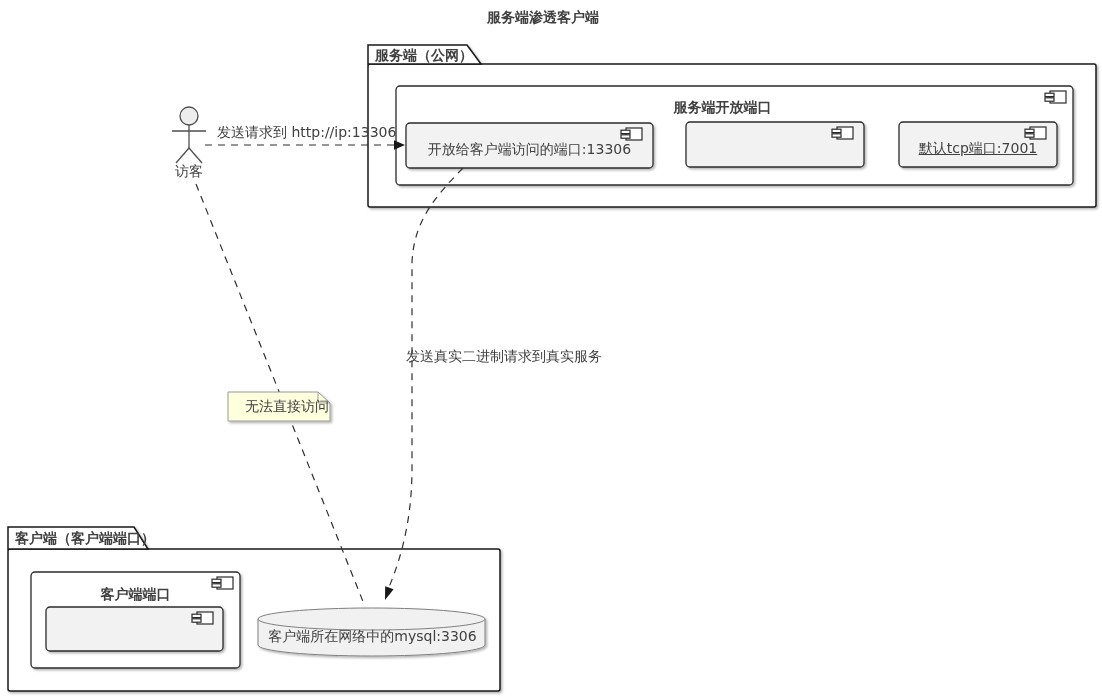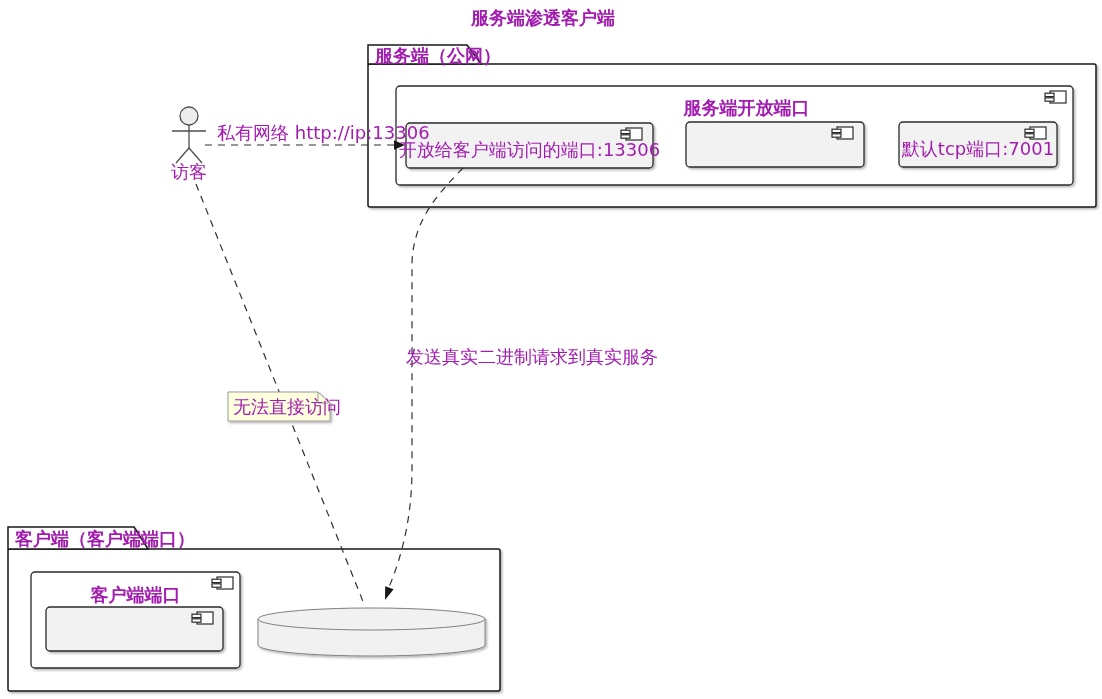--- a/index.html
+++ b/index.html
@@ -14,21 +14,21 @@
   .comp      { fill:var(--shape_fill,#f2f2f2); stroke:#2b2b2b; stroke-width:1.3; }
   .iconshape { fill:#ffffff; stroke:#2b2b2b; stroke-width:1.2; }
   .dash      { fill:none; stroke:var(--dash_color,#2f2f2f); stroke-width:1.2; stroke-dasharray:7 6; }
   .arrowhead { fill:var(--line_color,#181818); stroke:none; }
   .cyl       { fill:#f1f1f1; stroke:var(--cylinder_border,#808080); stroke-width:1; }
   .note      { fill:var(--note_bg,#feffdd); stroke:var(--note_border,#9a9a9a); stroke-width:1; }
   .notefold  { fill:none; stroke:var(--note_border,#9a9a9a); stroke-width:1; }
   .actor-line{ fill:none; stroke:#4d4d4d; stroke-width:1.3; }
   .actor-head{ fill:var(--actor_fill,#ededed); stroke:#4d4d4d; stroke-width:1.3; }
 
-  .lbl { position:absolute; font-size:18px; line-height:17px; white-space:nowrap; color:#a21caf; }
+  .lbl { position:absolute; font-size:14px; line-height:17px; white-space:nowrap; color:#404040; }
   .bold { font-weight:bold; }
   .center { text-align:center; }
   .boxlbl { display:flex; align-items:center; justify-content:center; box-sizing:border-box; padding-top:7px; }
 </style>
 </head>
 <body>
 
 <div class="canvas">
 
   <svg class="layer" viewBox="0 0 1102 699">
@@ -110,34 +110,35 @@
       <line class="actor-line" x1="172" y1="131" x2="206" y2="131"></line>
       <line class="actor-line" x1="189" y1="148" x2="176" y2="163"></line>
       <line class="actor-line" x1="189" y1="148" x2="202" y2="163"></line>
     </g>
   </svg>
 
   <div class="lbl bold center" style="left:343px; top:9px; width:400px;">服务端渗透客户端</div>
 
   <div class="lbl bold" style="left:375px; top:47px;">服务端（公网）</div>
 
-  <div class="lbl bold center" style="left:408px; top:99px; width:677px;">服务端开放端口</div>
+  <div class="lbl bold center" style="left:384px; top:99px; width:677px;">服务端开放端口</div>
 
   <div class="lbl boxlbl" style="left:406px; top:123px; width:247px; height:45px;">开放给客户端访问的端口:13306</div>
 
 
-  <div class="lbl boxlbl" style="left:899px; top:122px; width:158px; height:45px;">默认tcp端口:7001</div>
+  <div class="lbl boxlbl" style="left:899px; top:122px; width:158px; height:45px;text-decoration:underline;">默认tcp端口:7001</div>
 
   <div class="lbl center" style="left:159px; top:163px; width:60px;">访客</div>
 
-  <div class="lbl" style="left:217px; top:124px;">私有网络 http://ip:13306</div>
+  <div class="lbl" style="left:217px; top:124px;">发送请求到 http://ip:13306</div>
 
   <div class="lbl" style="left:406px; top:348px;">发送真实二进制请求到真实服务</div>
 
   <div class="lbl center" style="left:229px; top:398px; width:116px;">无法直接访问</div>
 
   <div class="lbl bold" style="left:15px; top:530px;">客户端（客户端端口）</div>
 
   <div class="lbl bold center" style="left:31px; top:586px; width:209px;">客户端端口</div>
 
 
+  <div class="lbl center" style="left:258px; top:628px; width:229px;">客户端所在网络中的mysql:3306</div>
 
 </div>
 
 </body></html>

